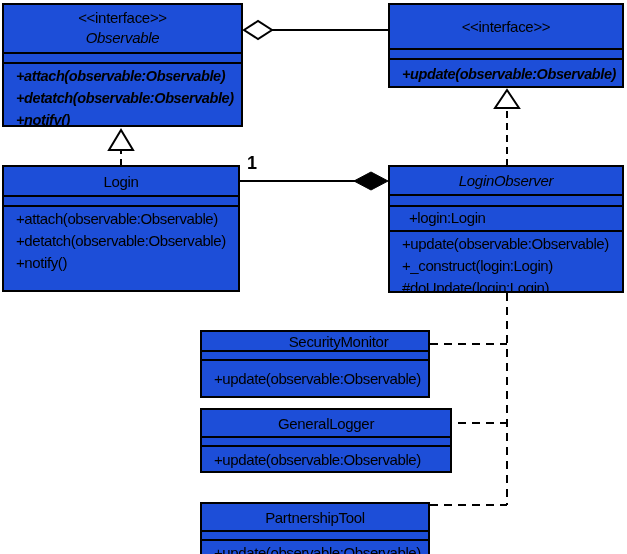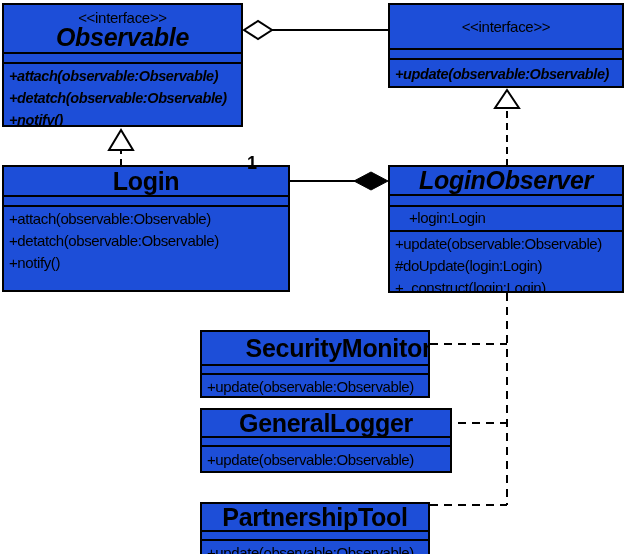--- a/index.html
+++ b/index.html
@@ -18,26 +18,26 @@
     box-sizing:border-box;
     display:flex;flex-direction:column;
     overflow:hidden;
   }
   .head{
     display:flex;flex-direction:column;
     justify-content:center;align-items:center;
     flex:0 0 auto;letter-spacing:-0.3px;
   }
   .stereotype{font-size:15px;line-height:17px;font-weight:400;}
-  .cname{font-size:25px;line-height:23px;font-weight:bold;}
+  .cname{font-size:15px;line-height:23px;font-weight:normal;}
   .it{font-style:italic;}
   .sep{border-top:2px solid #000;}
   .empty-comp{flex:0 0 auto;}
   .attrs{flex:0 0 auto;padding:0 19px;}
-  .methods{flex:1 1 auto;padding:1px 5px 0 5px;}
+  .methods{flex:1 1 auto;padding:1px 5px 0 12px;}
   .m{
     font-size:15px;line-height:22px;
     white-space:nowrap;letter-spacing:-0.4px;
   }
   .m.bi{font-weight:bold;font-style:italic;font-size:14.5px;}
   .mult{
     position:absolute;z-index:3;
     font-size:18px;font-weight:600;line-height:18px;
   }
 </style>
@@ -84,21 +84,21 @@
   <div class="box" style="left:388px;top:3px;width:236px;height:85px;">
     <div class="head" style="height:43px;">
       <div class="stereotype">&lt;&lt;interface&gt;&gt;</div>
     </div>
     <div class="empty-comp sep" style="height:8px;"></div>
     <div class="methods sep" style="display:flex;align-items:center;">
       <div class="m bi">+update(observable:Observable)</div>
     </div>
   </div>
 
-  <div class="box" style="left:2px;top:165px;width:288px;height:127px;">
+  <div class="box" style="left:2px;top:165px;width:238px;height:127px;">
     <div class="head" style="height:28px;">
       <div class="cname">Login</div>
     </div>
     <div class="empty-comp sep" style="height:8px;"></div>
     <div class="methods sep">
       <div class="m">+attach(observable:Observable)</div>
       <div class="m">+detatch(observable:Observable)</div>
       <div class="m">+notify()</div>
     </div>
   </div>
@@ -106,27 +106,27 @@
   <div class="box" style="left:388px;top:165px;width:236px;height:128px;">
     <div class="head" style="height:27px;">
       <div class="cname it">LoginObserver</div>
     </div>
     <div class="empty-comp sep" style="height:9px;"></div>
     <div class="attrs sep" style="height:23px;">
       <div class="m">+login:Login</div>
     </div>
     <div class="methods sep">
       <div class="m">+update(observable:Observable)</div>
+      <div class="m">+_construct(login:Login)</div>
       <div class="m">#doUpdate(login:Login)</div>
-      <div class="m">+_construct(login:Login)</div>
     </div>
   </div>
 
   <div class="box" style="left:200px;top:330px;width:230px;height:68px;">
-    <div class="head" style="height:32px;margin-left:47px;">
+    <div class="head" style="height:18px;margin-left:47px;">
       <div class="cname">SecurityMonitor</div>
     </div>
     <div class="empty-comp sep" style="height:7px;"></div>
     <div class="methods sep" style="display:flex;align-items:center;">
       <div class="m">+update(observable:Observable)</div>
     </div>
   </div>
 
   <div class="box" style="left:200px;top:408px;width:252px;height:65px;">
     <div class="head" style="height:26px;">

